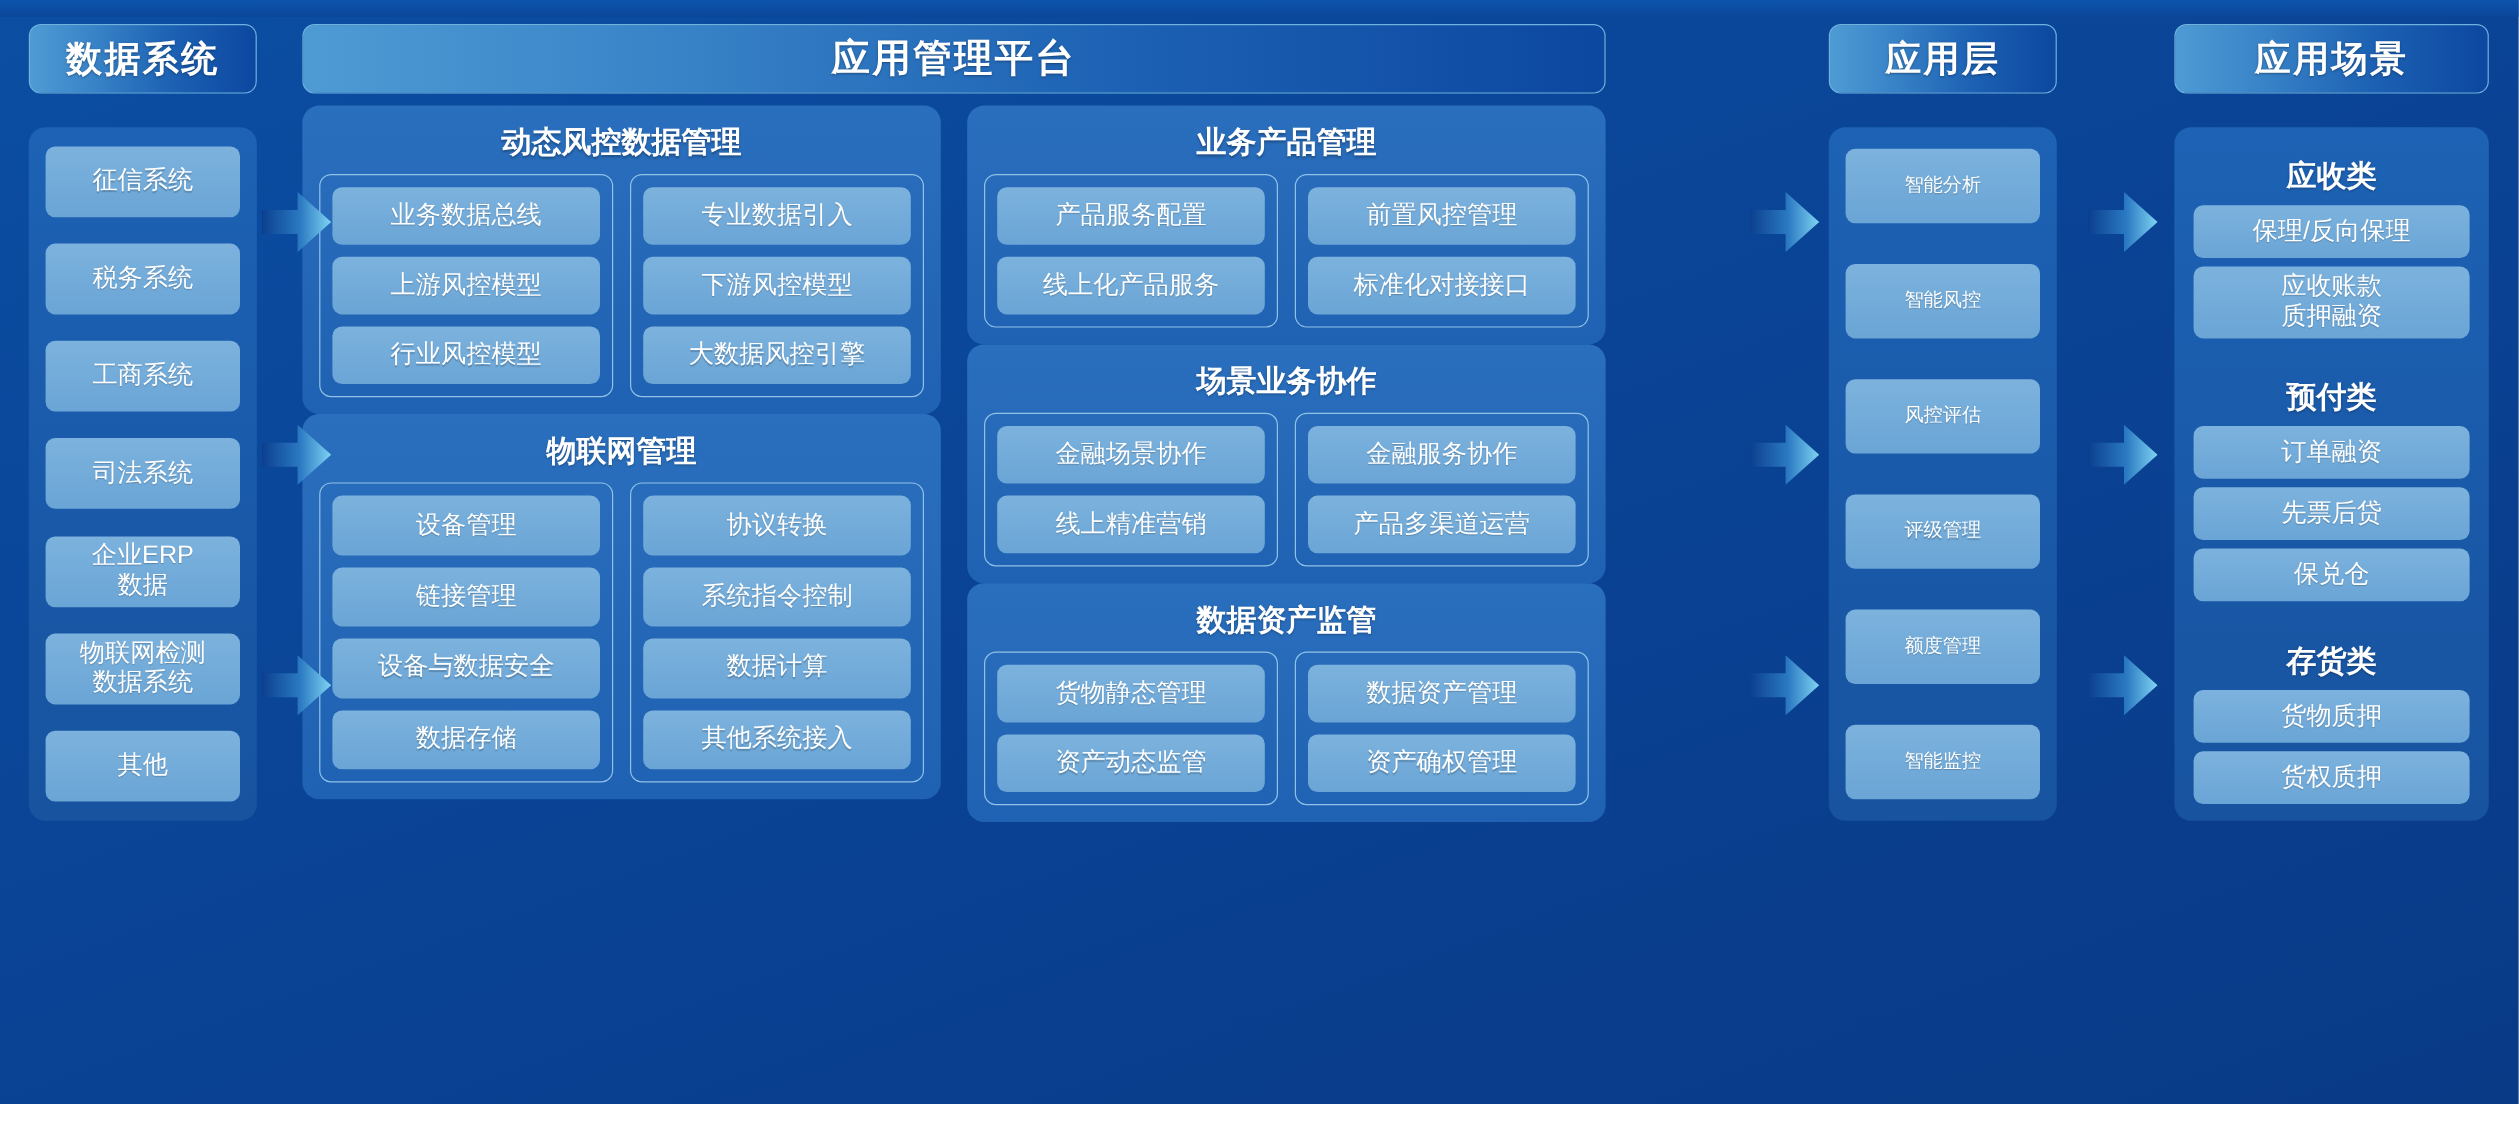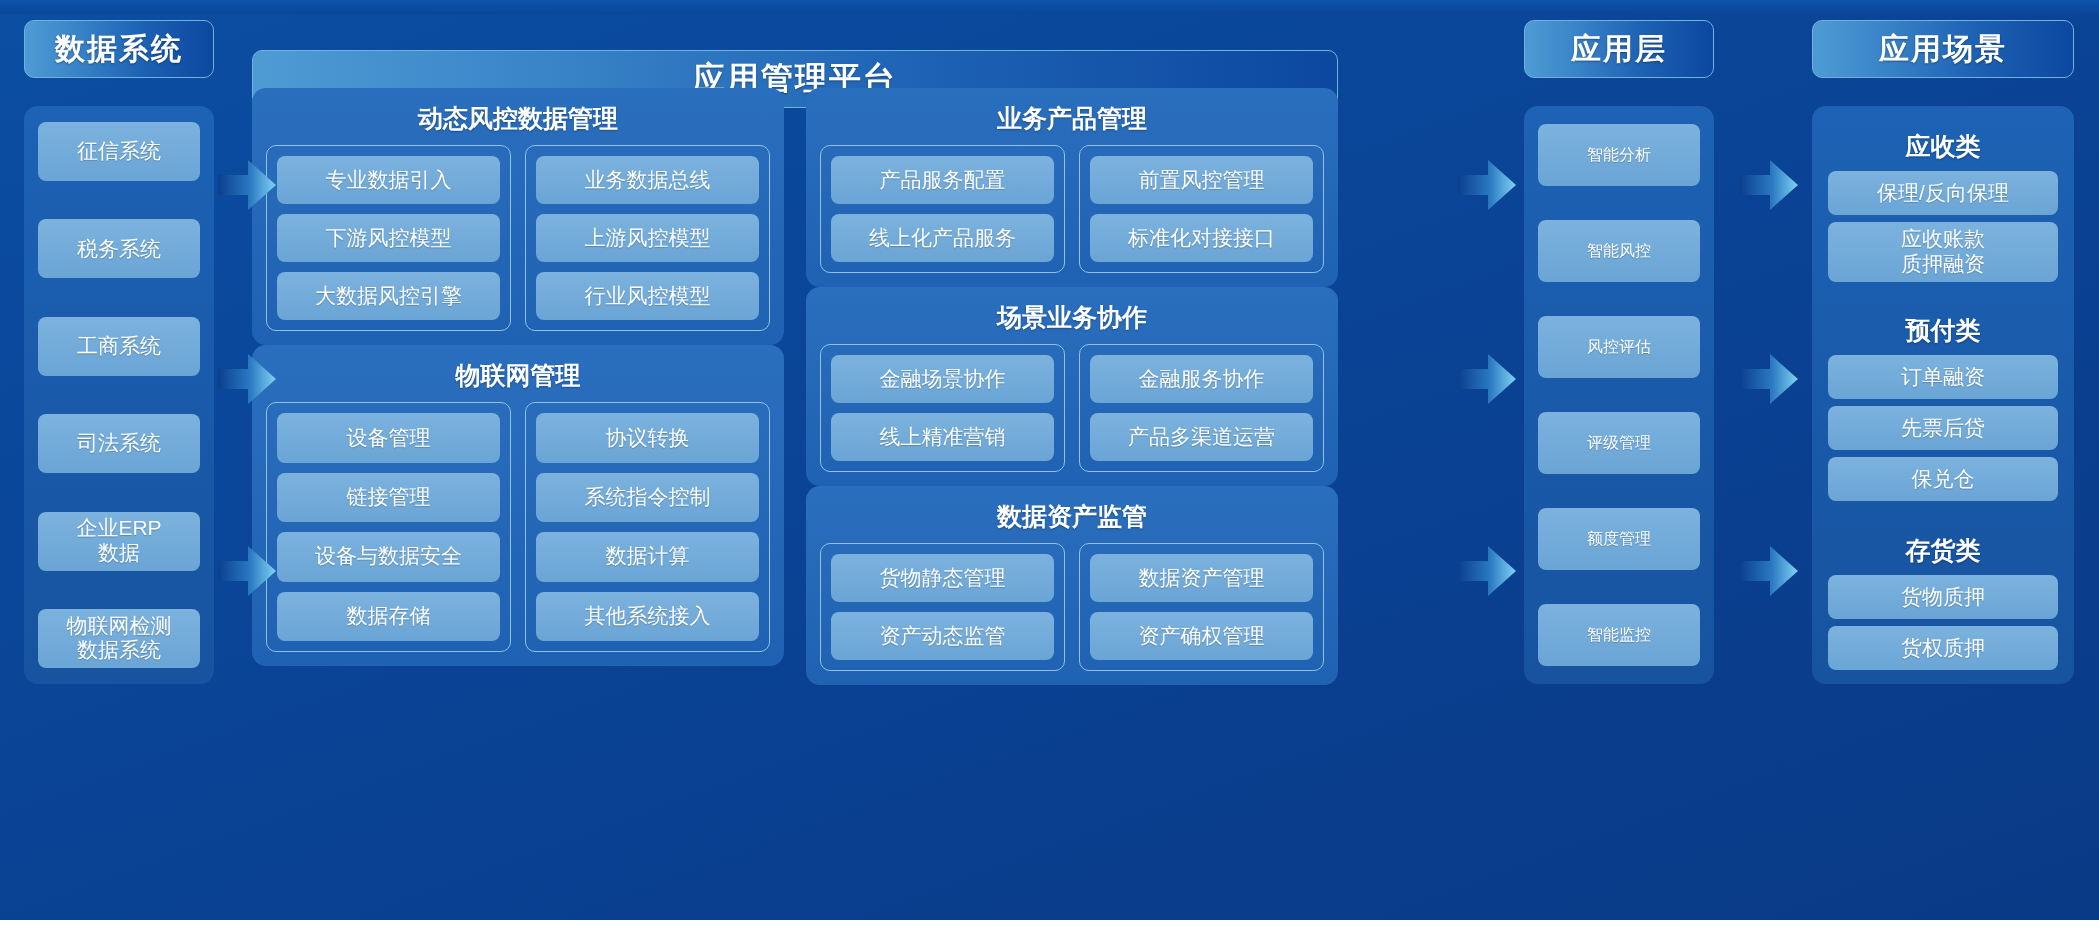--- a/index.html
+++ b/index.html
@@ -52,21 +52,21 @@
     text-shadow:0 1px 1px rgba(0,0,0,.22);
   }
 
   
   #col-data{left:24px;top:20px;width:190px;border-radius:13px;}
   #col-data .panel{margin-top:28px;height:578px;justify-content:space-between;padding:16px 14px;}
   #col-data .chip{height:59px;font-size:21px;}
 
   
   #platform{position:absolute;left:252px;top:20px;width:1086px;}
-  #platform .hdr{width:100%;margin-top:30px;}
+  #platform .hdr{width:100%;}
   #plat-body{position:absolute;left:252px;top:88px;width:1086px;height:578px;display:flex;gap:22px;}
   .plat-col{display:flex;flex-direction:column;flex:1;}
 
   .group{
     box-sizing:border-box;
     background:linear-gradient(180deg,#2a6fbd 0%,#1f61b2 100%);
     border-radius:14px;
     padding:12px 14px 14px;
     display:flex;flex-direction:column;
   }
@@ -109,43 +109,44 @@
 
   <div class="col" id="col-data">
     <div class="hdr h-lg">数据系统</div>
     <div class="panel">
       <div class="chip">征信系统</div>
       <div class="chip">税务系统</div>
       <div class="chip">工商系统</div>
       <div class="chip">司法系统</div>
       <div class="chip">企业ERP<br>数据</div>
       <div class="chip">物联网检测<br>数据系统</div>
+      <div class="chip">其他</div>
     </div>
   </div>
 
   <div id="platform">
     <div class="hdr h-xl">应用管理平台</div>
   </div>
 
   <div id="plat-body">
 
     <div class="plat-col">
 
       <div class="group" style="flex:3.02">
         <div class="group-title">动态风控数据管理</div>
         <div class="group-cols">
+          <div class="subbox">
+            <div class="chip">业务数据总线</div>
+            <div class="chip">上游风控模型</div>
+            <div class="chip">行业风控模型</div>
+          </div>
           <div class="subbox">
             <div class="chip">专业数据引入</div>
             <div class="chip">下游风控模型</div>
             <div class="chip">大数据风控引擎</div>
-          </div>
-          <div class="subbox">
-            <div class="chip">业务数据总线</div>
-            <div class="chip">上游风控模型</div>
-            <div class="chip">行业风控模型</div>
           </div>
         </div>
       </div>
 
       <div class="group" style="flex:3.85">
         <div class="group-title">物联网管理</div>
         <div class="group-cols">
           <div class="subbox">
             <div class="chip">设备管理</div>
             <div class="chip">链接管理</div>

